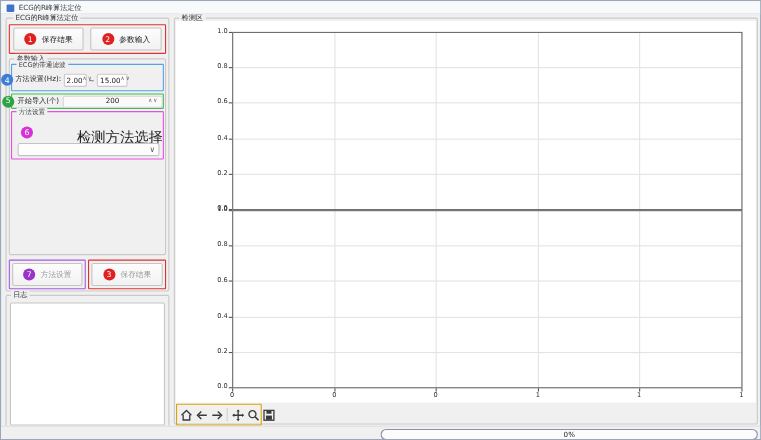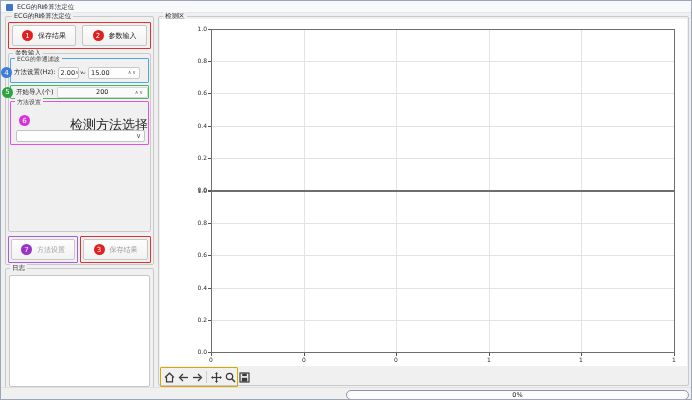--- a/index.html
+++ b/index.html
@@ -94,21 +94,21 @@
     <span class="mini-title">ECG的带通滤波</span>
   </div>
   <div class="row-flex" style="left:0px; top:64px; width:148px; height:15px; gap:2px;">
     <span class="badge" style="margin-left: 0px; background: rgb(59, 125, 216);">4</span>
     <span class="lbl">方法设置(Hz):</span>
     <span class="spinbox" style="width:21px;">
       <span class="spin-val">2.00</span>
       <span class="spin-arrows">∧∨</span>
     </span>
     <span class="lbl">~</span>
-    <span class="spinbox" style="width:52px;">
+    <span class="spinbox" style="width:28px;">
       <span class="spin-val">15.00</span>
       <span class="spin-arrows">∧∨</span>
     </span>
   </div>
 
   <div class="anno" style="left: 9px; top: 84px; width: 139px; height: 14px; border-color: rgb(63, 191, 79);"></div>
   <div class="row-flex" style="left:1px; top:85.5px; width:146px; height:11px; gap:3px;">
     <span class="badge" style="background: rgb(47, 163, 68);">5</span>
     <span class="lbl">开始导入(个)</span>
     <span class="spinbox" style="flex:1; height:11px; background:#fafafa; border-color:#d5d5d5; justify-content:center; position:relative;">

